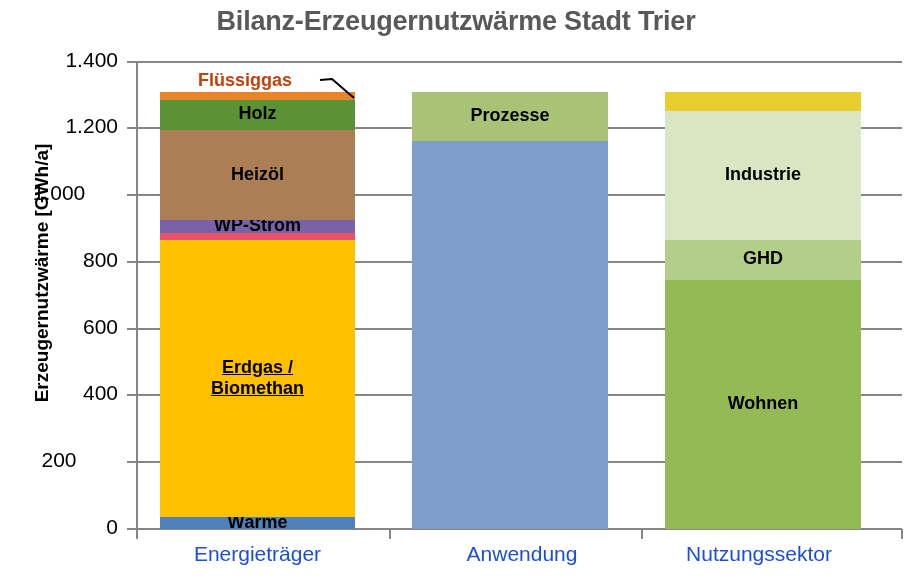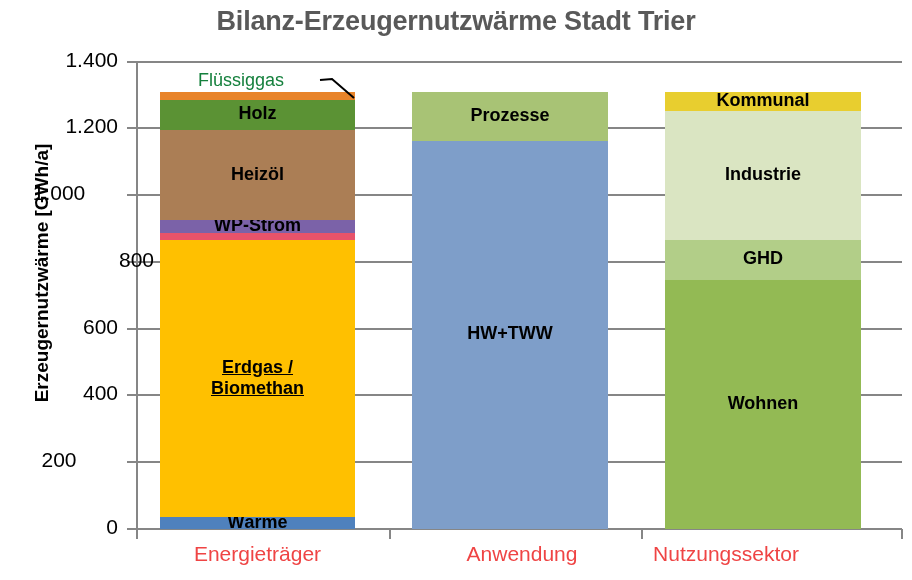--- a/index.html
+++ b/index.html
@@ -97,41 +97,41 @@
     font-weight: bold;
     color: #000000;
     white-space: nowrap;
     pointer-events: none;
   }
 
   
   .callout-label {
     position: absolute;
     font-size: 18px;
-    font-weight: normal;
-    color: #15803d;
+    font-weight: bold;
+    color: #c2410c;
     white-space: nowrap;
   }
   .callout-svg {
     position: absolute;
     pointer-events: none;
   }
 
   
   .x-tick {
     position: absolute;
     width: 2px;
     height: 10px;
     background: #868686;
   }
   .xtick-label {
     position: absolute;
     text-align: center;
     font-size: 21px;
-    color: #ef4444;
+    color: #1d4ed8;
     white-space: nowrap;
   }
 </style>
 </head>
 <body>
 
 <div id="chart-root">
 
   <div class="chart-title">Bilanz-Erzeugernutzwärme Stadt Trier</div>
 
@@ -144,21 +144,21 @@
       <div class="tick" style="top: 60.5px;"></div>
       <div style="position: absolute; left: 0px; top: 47.5px; width: 118px; text-align: right; font-size: 21px; color: rgb(0, 0, 0); white-space: nowrap;">1.400</div>
       <div class="gridline" style="position: absolute; left: 136px; top: 127.286px; width: 766px;"></div>
       <div class="tick" style="top: 127.286px;"></div>
       <div style="position: absolute; left: 0px; top: 114.286px; width: 118px; text-align: right; font-size: 21px; color: rgb(0, 0, 0); white-space: nowrap;">1.200</div>
       <div class="gridline" style="position: absolute; left: 136px; top: 194.071px; width: 766px;"></div>
       <div class="tick" style="top: 194.071px;"></div>
       <div style="position: absolute; left: 0px; top: 181.071px; width: 118px; text-align: center; font-size: 21px; color: rgb(0, 0, 0); white-space: nowrap;">1.000</div>
       <div class="gridline" style="position: absolute; left: 136px; top: 260.857px; width: 766px;"></div>
       <div class="tick" style="top: 260.857px;"></div>
-      <div style="position: absolute; left: 0px; top: 247.857px; width: 118px; text-align: right; font-size: 21px; color: rgb(0, 0, 0); white-space: nowrap; margin-left: 36px;">800</div>
+      <div style="position: absolute; left: 0px; top: 247.857px; width: 118px; text-align: right; font-size: 21px; color: rgb(0, 0, 0); white-space: nowrap;">800</div>
       <div class="gridline" style="position: absolute; left: 136px; top: 327.643px; width: 766px;"></div>
       <div class="tick" style="top: 327.643px;"></div>
       <div style="position: absolute; left: 0px; top: 314.643px; width: 118px; text-align: right; font-size: 21px; color: rgb(0, 0, 0); white-space: nowrap;">600</div>
       <div class="gridline" style="position: absolute; left: 136px; top: 394.429px; width: 766px;"></div>
       <div class="tick" style="top: 394.429px;"></div>
       <div style="position: absolute; left: 0px; top: 381.429px; width: 118px; text-align: right; font-size: 21px; color: rgb(0, 0, 0); white-space: nowrap;">400</div>
       <div class="gridline" style="position: absolute; left: 136px; top: 461.214px; width: 766px;"></div>
       <div class="tick" style="top: 461.214px;"></div>
       <div style="position: absolute; left: 0px; top: 448.214px; width: 118px; text-align: center; font-size: 21px; color: rgb(0, 0, 0); white-space: nowrap;">200</div>
       <div class="gridline zero" style="position: absolute; left: 136px; top: 528px; width: 766px;"></div>
@@ -176,46 +176,44 @@
         <div class="seg" style="top: 159.116px; height: 13.3571px; background: rgb(123, 98, 168);"></div>
         <div class="seg-label" style="top: 154.295px; line-height: 21px; color: rgb(0, 0, 0);">WP-Strom</div>
         <div class="seg" style="top: 68.9554px; height: 90.1607px; background: rgb(171, 126, 85);"></div>
         <div class="seg-label" style="top: 102.536px; line-height: 21px; color: rgb(0, 0, 0);">Heizöl</div>
         <div class="seg" style="top: 38.9018px; height: 30.0536px; background: rgb(91, 146, 52);"></div>
         <div class="seg-label" style="top: 42.4286px; line-height: 21px; color: rgb(0, 0, 0);">Holz</div>
         <div class="seg" style="top: 31.2214px; height: 7.68036px; background: rgb(232, 132, 42);"></div>
       </div>
       <div style="position: absolute; left: 276px; width: 196px; top: 0px; height: 468px;">
         <div class="seg" style="top: 79.6411px; height: 388.359px; background: rgb(126, 158, 201);"></div>
-        <div class="seg-label" style="top: 262.321px; line-height: 21px; color: rgb(0, 0, 0);">HW+TWW</div>
         <div class="seg" style="top: 31.2214px; height: 48.4196px; background: rgb(168, 195, 117);"></div>
         <div class="seg-label" style="top: 43.9312px; line-height: 21px; color: rgb(0, 0, 0);">Prozesse</div>
       </div>
       <div style="position: absolute; left: 529px; width: 196px; top: 0px; height: 468px;">
         <div class="seg" style="top: 218.555px; height: 249.445px; background: rgb(147, 186, 84);"></div>
         <div class="seg-label" style="top: 331.778px; line-height: 21px; color: rgb(0, 0, 0);">Wohnen</div>
         <div class="seg" style="top: 179.152px; height: 39.4036px; background: rgb(178, 206, 136);"></div>
         <div class="seg-label" style="top: 187.354px; line-height: 21px; color: rgb(0, 0, 0);">GHD</div>
         <div class="seg" style="top: 49.9214px; height: 129.23px; background: rgb(218, 229, 194);"></div>
         <div class="seg-label" style="top: 103.037px; line-height: 21px; color: rgb(0, 0, 0);">Industrie</div>
         <div class="seg" style="top: 31.2214px; height: 18.7px; background: rgb(232, 206, 47);"></div>
-        <div class="seg-label" style="top: 29.0714px; line-height: 21px; color: rgb(0, 0, 0);">Kommunal</div>
       </div>
     </div>
 
   <div id="callout-layer">
       <div class="callout-label" style="left: 198px; top: 70px;">Flüssiggas</div>
       <svg class="callout-svg" width="60" height="40" style="left: 318px; top: 72px;">
         <path d="M2,8 L14,7 L36,26" stroke="#000000" stroke-width="2" fill="none"></path>
       </svg>
     </div>
 
   <div id="x-axis-layer">
       <div class="x-tick" style="left: 136px; top: 529px;"></div>
       <div class="x-tick" style="left: 389px; top: 529px;"></div>
       <div class="x-tick" style="left: 641px; top: 529px;"></div>
       <div class="x-tick" style="left: 901px; top: 529px;"></div>
       <div class="xtick-label" style="left: 120px; width: 275px; top: 542px;">Energieträger</div>
       <div class="xtick-label" style="left: 384px; width: 276px; top: 542px;">Anwendung</div>
-      <div class="xtick-label" style="left: 588px; width: 276px; top: 542px;">Nutzungssektor</div>
+      <div class="xtick-label" style="left: 621px; width: 276px; top: 542px;">Nutzungssektor</div>
     </div>
 
 </div>
 
 </body></html>

